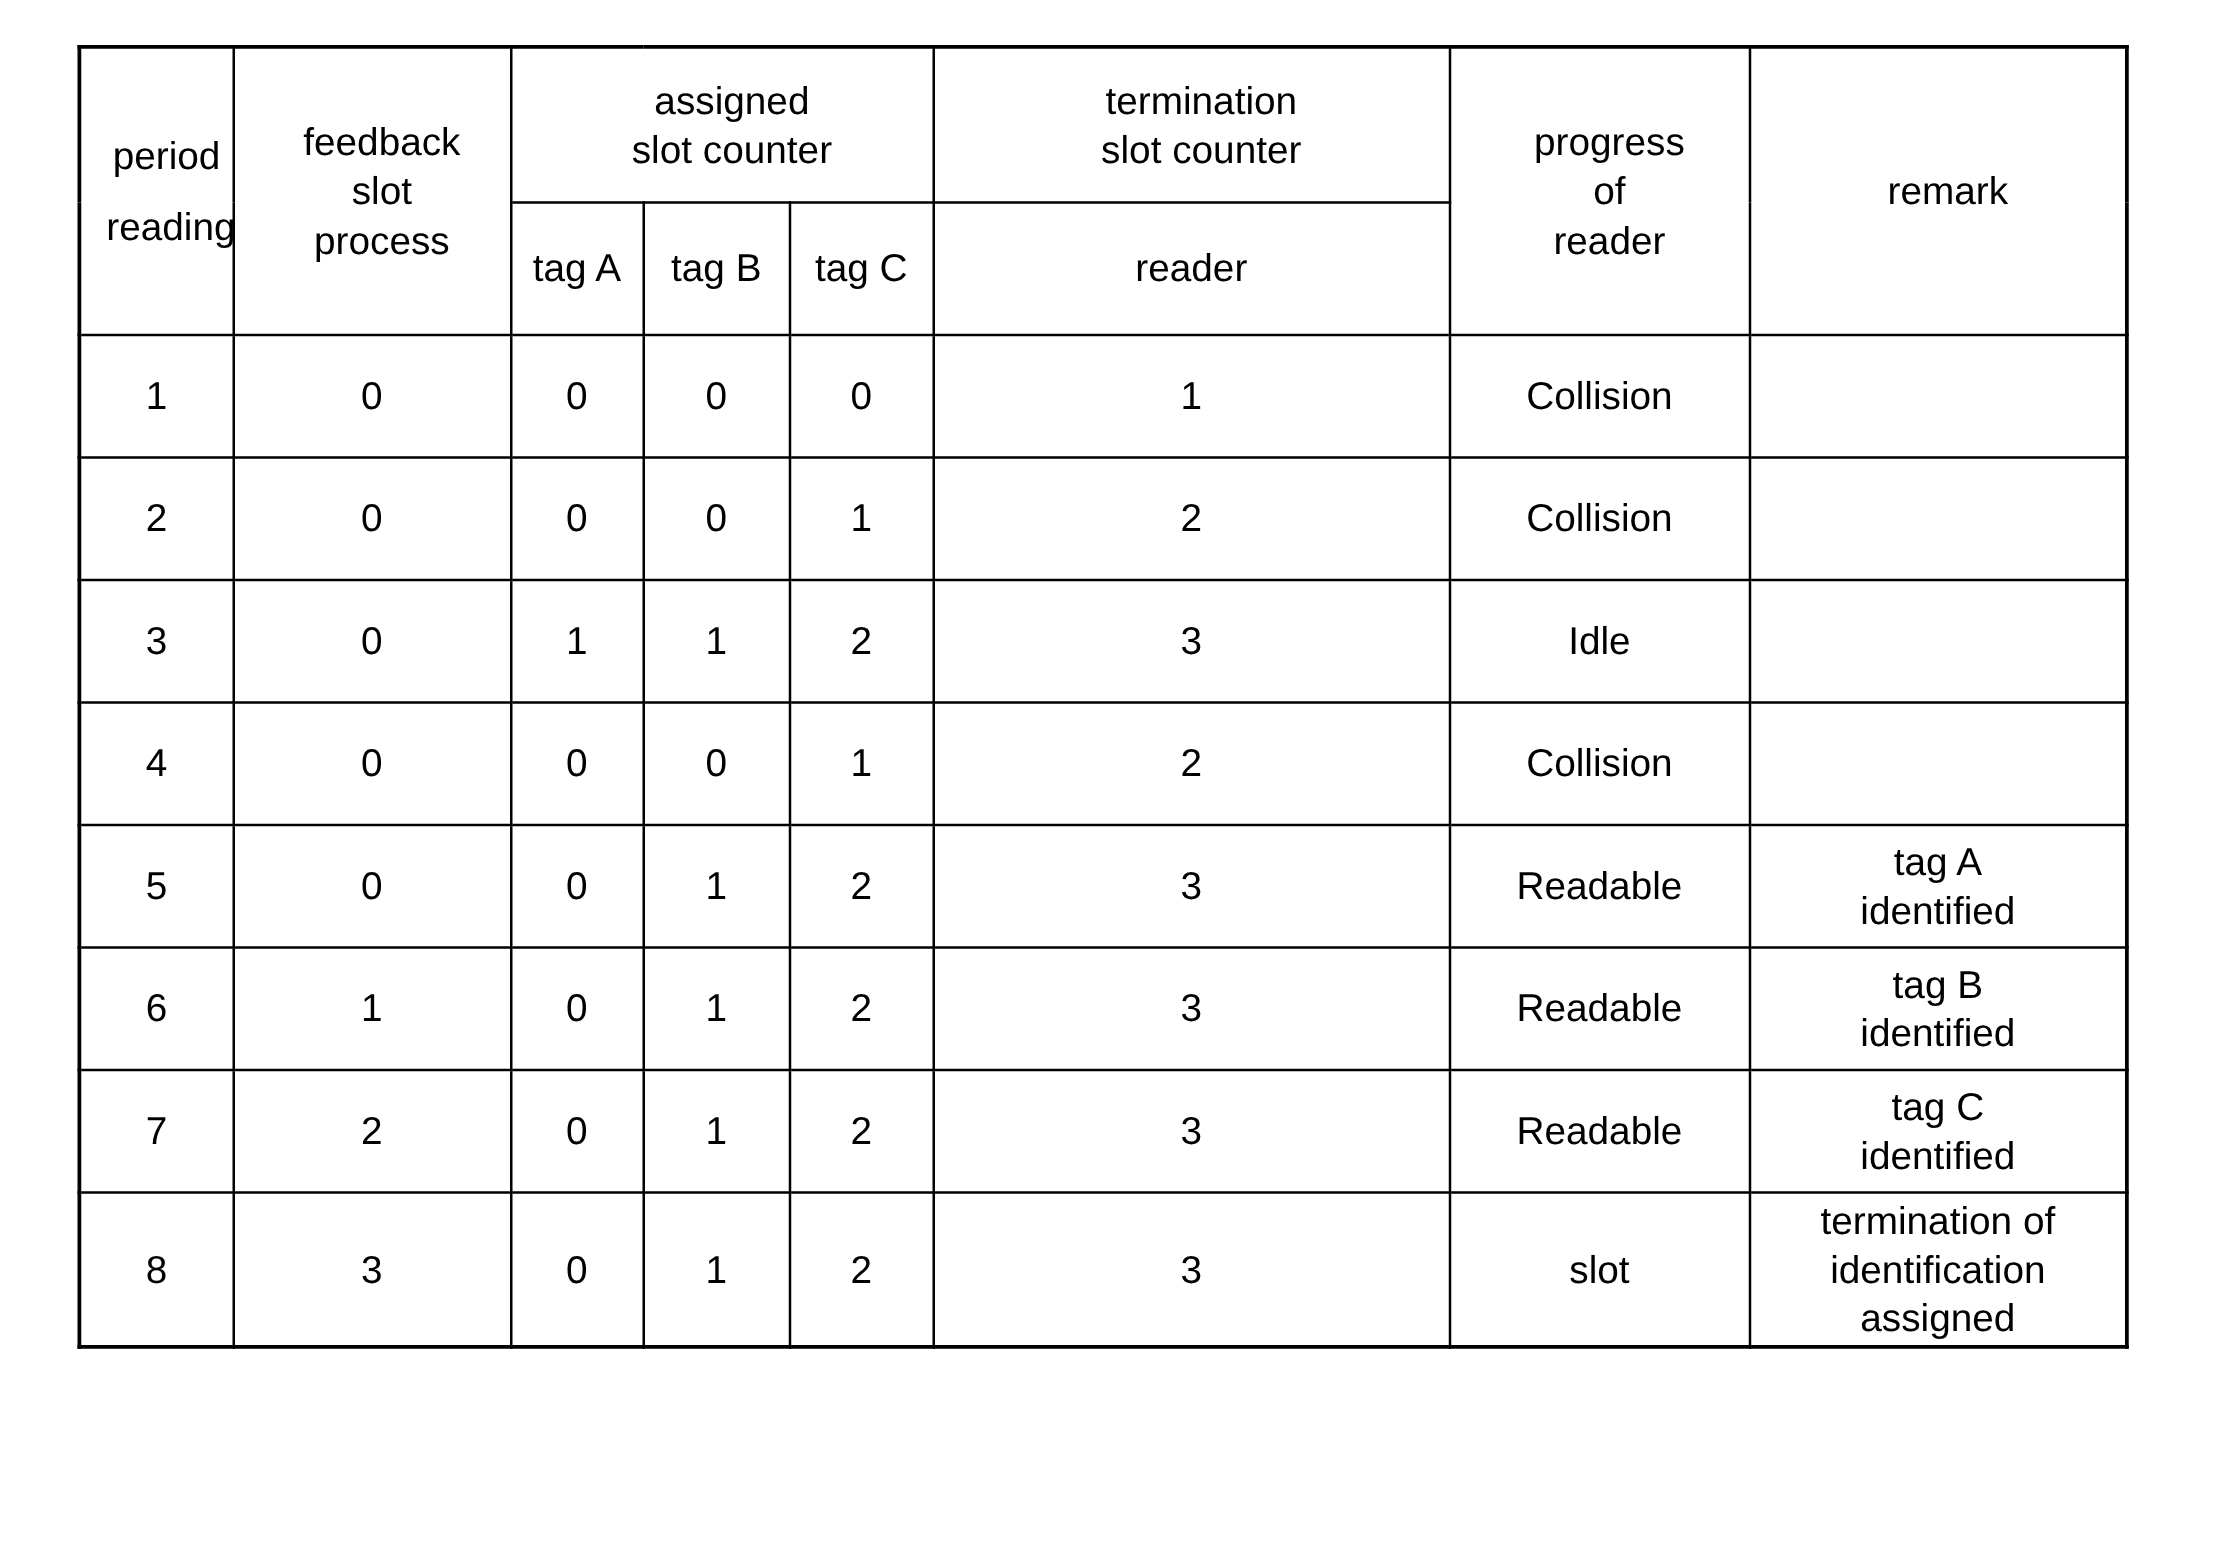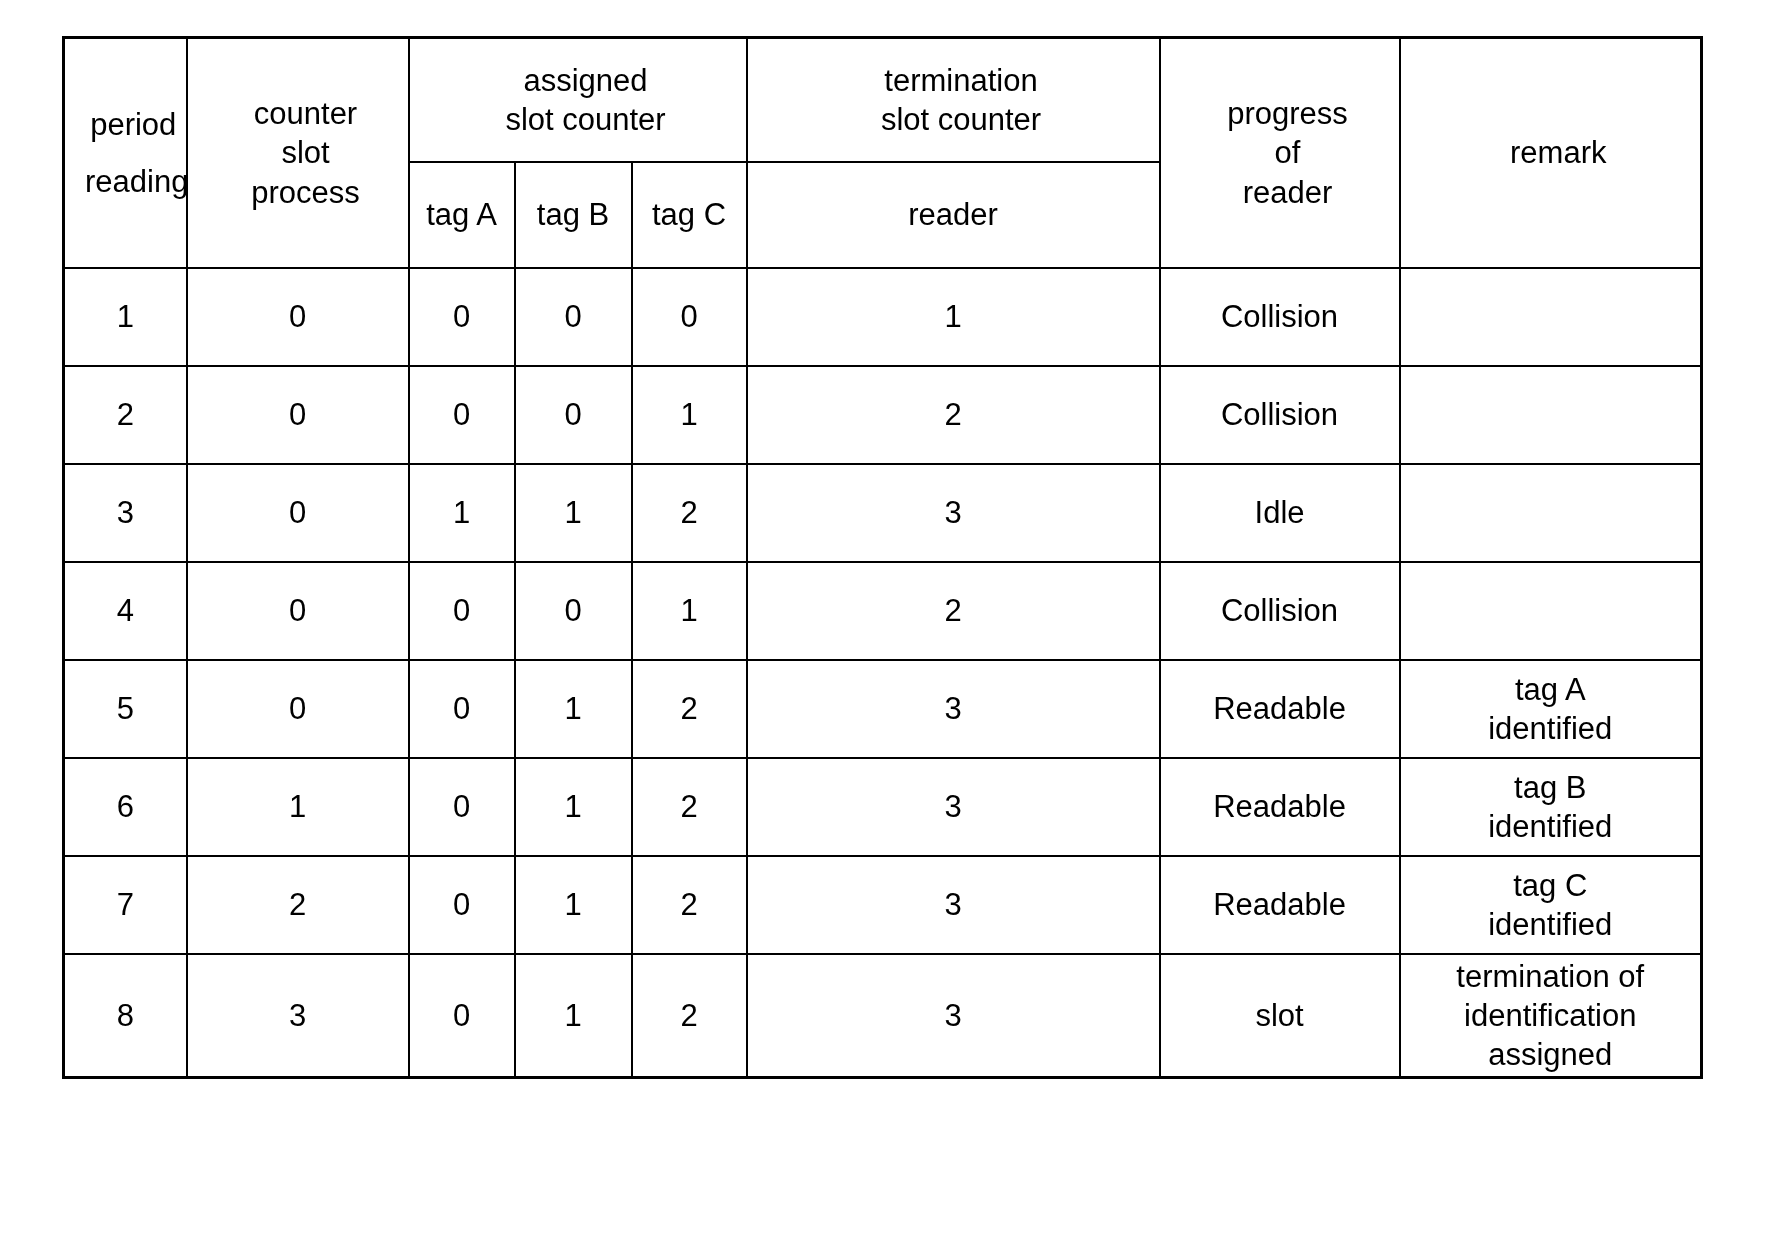--- a/index.html
+++ b/index.html
@@ -86,21 +86,21 @@
         <col class="c-remark">
       </colgroup>
       <thead>
         <tr class="head-top">
           <th rowspan="2">
             <span class="stack-line">period</span>
             <span class="gap-line"></span>
             <span class="stack-line">reading</span>
           </th>
           <th rowspan="2">
-            <span class="stack-line">counter</span>
+            <span class="stack-line">feedback</span>
             <span class="stack-line">slot</span>
             <span class="stack-line">process</span>
           </th>
           <th colspan="3">
             <span class="stack-line">assigned</span>
             <span class="stack-line">slot counter</span>
           </th>
           <th>
             <span class="stack-line">termination</span>
             <span class="stack-line">slot counter</span>

